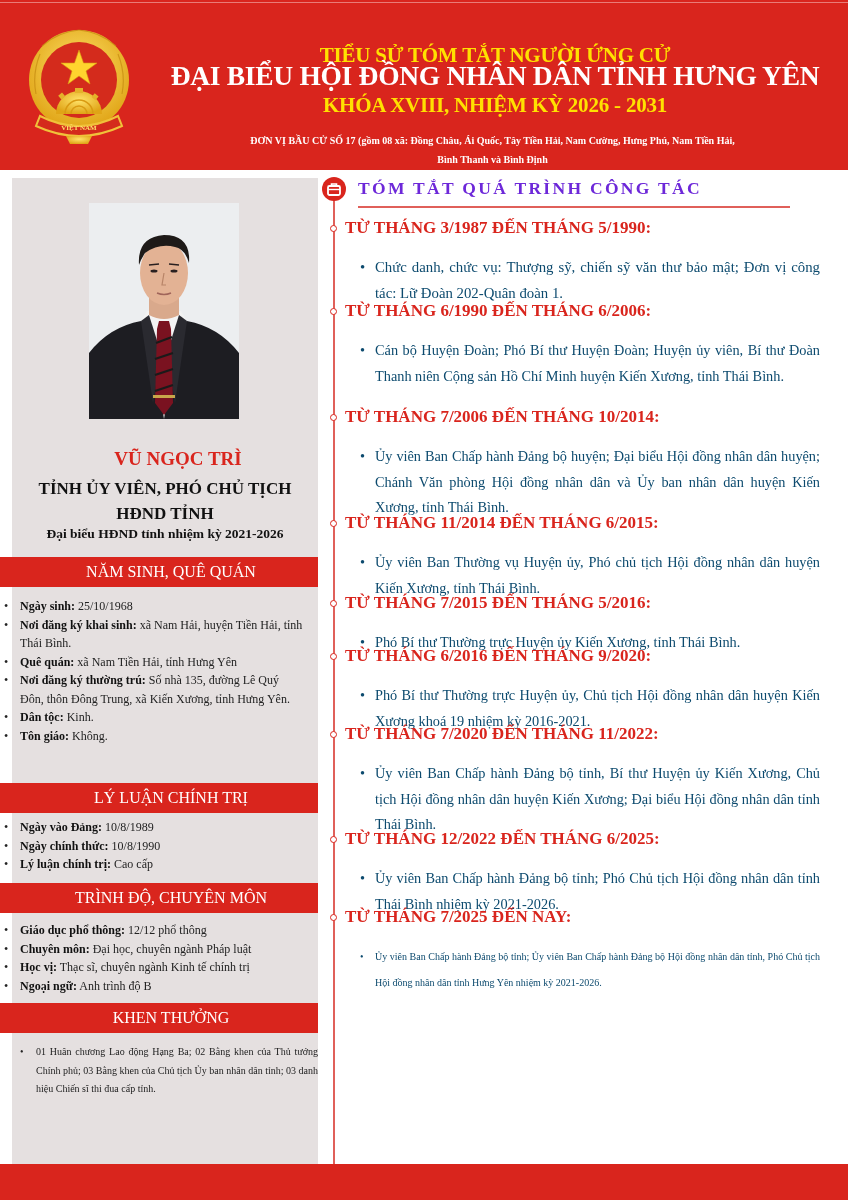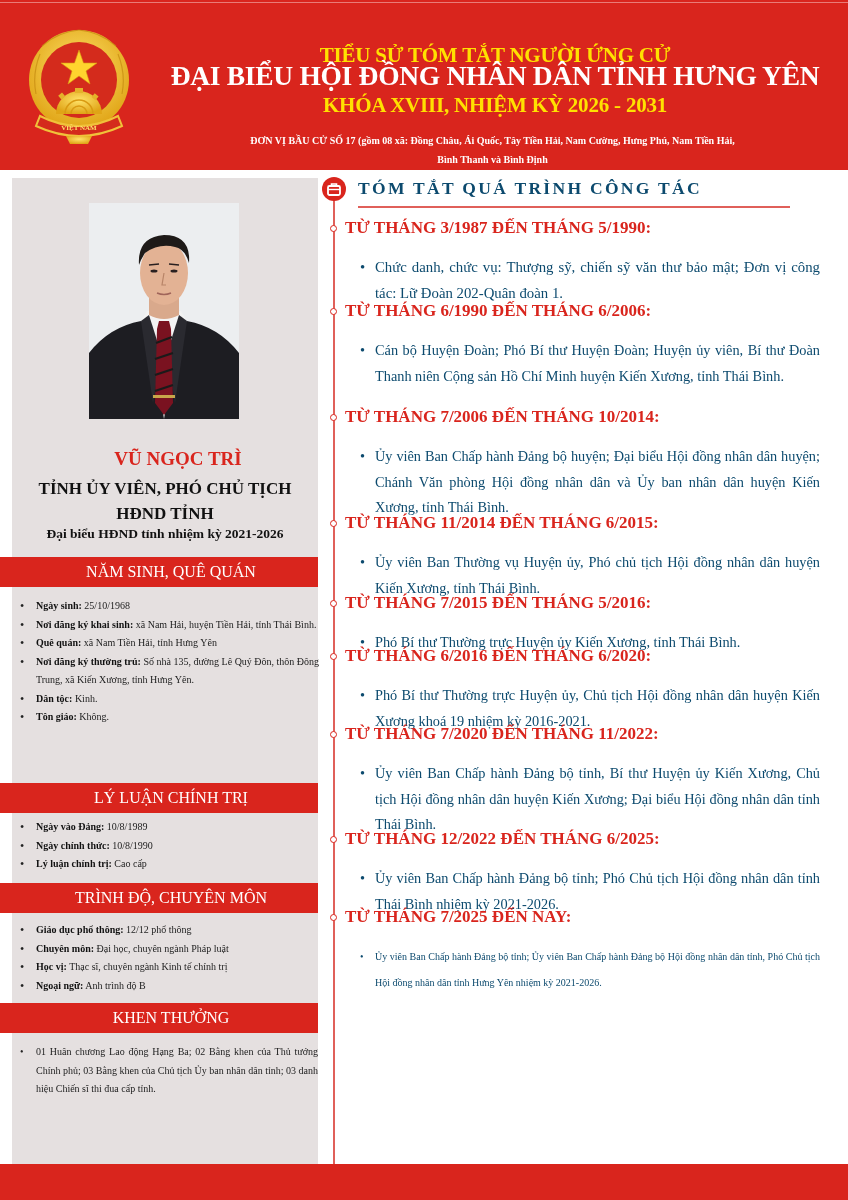--- a/index.html
+++ b/index.html
@@ -16,32 +16,32 @@
   .subtitle { position: absolute; left: 160px; top: 131px; width: 665px; text-align: center; color: #ffffff; font-weight: bold; font-size: 10px; line-height: 19px; }
 
   
   .left-panel { position: absolute; left: 12px; top: 178px; width: 306px; height: 986px; background: #e5e0e0; }
   .photo { position: absolute; left: 89px; top: 203px; width: 150px; height: 216px; background: #eef0f2; overflow: hidden; }
   .name { position: absolute; left: 12px; top: 448px; width: 306px; text-align: center; color: #d9251d; font-weight: bold; font-size: 19px; padding-left: 26px; }
   .position { position: absolute; left: 12px; top: 476px; width: 306px; text-align: center; color: #111; font-weight: bold; font-size: 17px; line-height: 25px; }
   .term { position: absolute; left: 12px; top: 526px; width: 306px; text-align: center; color: #111; font-weight: bold; font-size: 13.5px; }
 
   .sec-head { position: absolute; left: 0; width: 318px; height: 30px; background: #d9251d; color: #fff; font-weight: normal; font-size: 16px; text-align: center; line-height: 30px; padding-left: 24px; }
-  .info-list { position: absolute; left: 20px; width: 300px; list-style: none; font-size: 10px; line-height: 18.5px; color: #222; }
+  .info-list { position: absolute; left: 4px; width: 300px; list-style: none; font-size: 12px; line-height: 18.5px; color: #222; }
   .info-list li { position: relative; padding-left: 16px; }
   .info-list li::before { content: "•"; position: absolute; left: 0; top: 0; font-size: 12px; }
   .info-list b { font-weight: bold; color: #111; }
   .award { position: absolute; left: 20px; top: 1043px; width: 298px; font-size: 10px; line-height: 18.5px; color: #222; text-align: justify; list-style: none; }
   .award li { position: relative; padding-left: 16px; }
   .award li::before { content: "•"; position: absolute; left: 0; top: 0; }
 
   
   .tl-line { position: absolute; left: 333px; top: 190px; width: 1.5px; height: 974px; background: #e0605a; }
   .tl-icon { position: absolute; left: 322px; top: 177px; width: 24px; height: 24px; border-radius: 50%; background: #d9251d; }
-  .tl-heading { position: absolute; left: 358px; top: 178px; color: #0c4a6e; font-weight: bold; font-size: 17.5px; letter-spacing: 2.3px; }
+  .tl-heading { position: absolute; left: 358px; top: 178px; color: #6d28d9; font-weight: bold; font-size: 17.5px; letter-spacing: 2.3px; }
   .tl-rule { position: absolute; left: 358px; top: 206px; width: 432px; height: 1.5px; background: #e0605a; }
 
   .period { position: absolute; left: 345px; width: 480px; }
   .period-dot { position: absolute; left: -15px; top: 8px; width: 7px; height: 7px; border-radius: 50%; border: 1.3px solid #d9251d; background: #fff; }
   .period-title { color: #d9251d; font-weight: bold; font-size: 17px; line-height: 22px; }
   .period-body { list-style: none; margin-top: 16px; padding-left: 20px; width: 475px; font-size: 14.8px; line-height: 25.5px; color: #0c4a6e; text-align: justify; }
   .period-body li { position: relative; padding-left: 10px; }
   .period-body li::before { content: "•"; position: absolute; left: -5px; top: 0; }
 
   .footer { position: absolute; left: 0; top: 1164px; width: 848px; height: 36px; background: #d9251d; }
@@ -214,21 +214,21 @@
 <div class="period" style="top:592px;">
   <span class="period-dot"></span>
   <div class="period-title">TỪ THÁNG 7/2015 ĐẾN THÁNG 5/2016:</div>
   <ul class="period-body" style="font-size:14.3px;">
       <li>Phó Bí thư Thường trực Huyện ủy Kiến Xương, tỉnh Thái Bình.</li>
     </ul>
 </div>
 
 <div class="period" style="top:645px;">
   <span class="period-dot"></span>
-  <div class="period-title">TỪ THÁNG 6/2016 ĐẾN THÁNG 6/2020:</div>
+  <div class="period-title">TỪ THÁNG 6/2016 ĐẾN THÁNG 9/2020:</div>
   <ul class="period-body" style="font-size:14.3px;">
       <li>Phó Bí thư Thường trực Huyện ủy, Chủ tịch Hội đồng nhân dân huyện Kiến Xương khoá 19 nhiệm kỳ 2016-2021.</li>
     </ul>
 </div>
 
 <div class="period" style="top:723px;">
   <span class="period-dot"></span>
   <div class="period-title">TỪ THÁNG 7/2020 ĐẾN THÁNG 11/2022:</div>
   <ul class="period-body" style="font-size:14.3px;">
       <li>Ủy viên Ban Chấp hành Đảng bộ tỉnh, Bí thư Huyện ủy Kiến Xương, Chủ tịch Hội đồng nhân dân huyện Kiến Xương; Đại biểu Hội đồng nhân dân tỉnh Thái Bình.</li>

